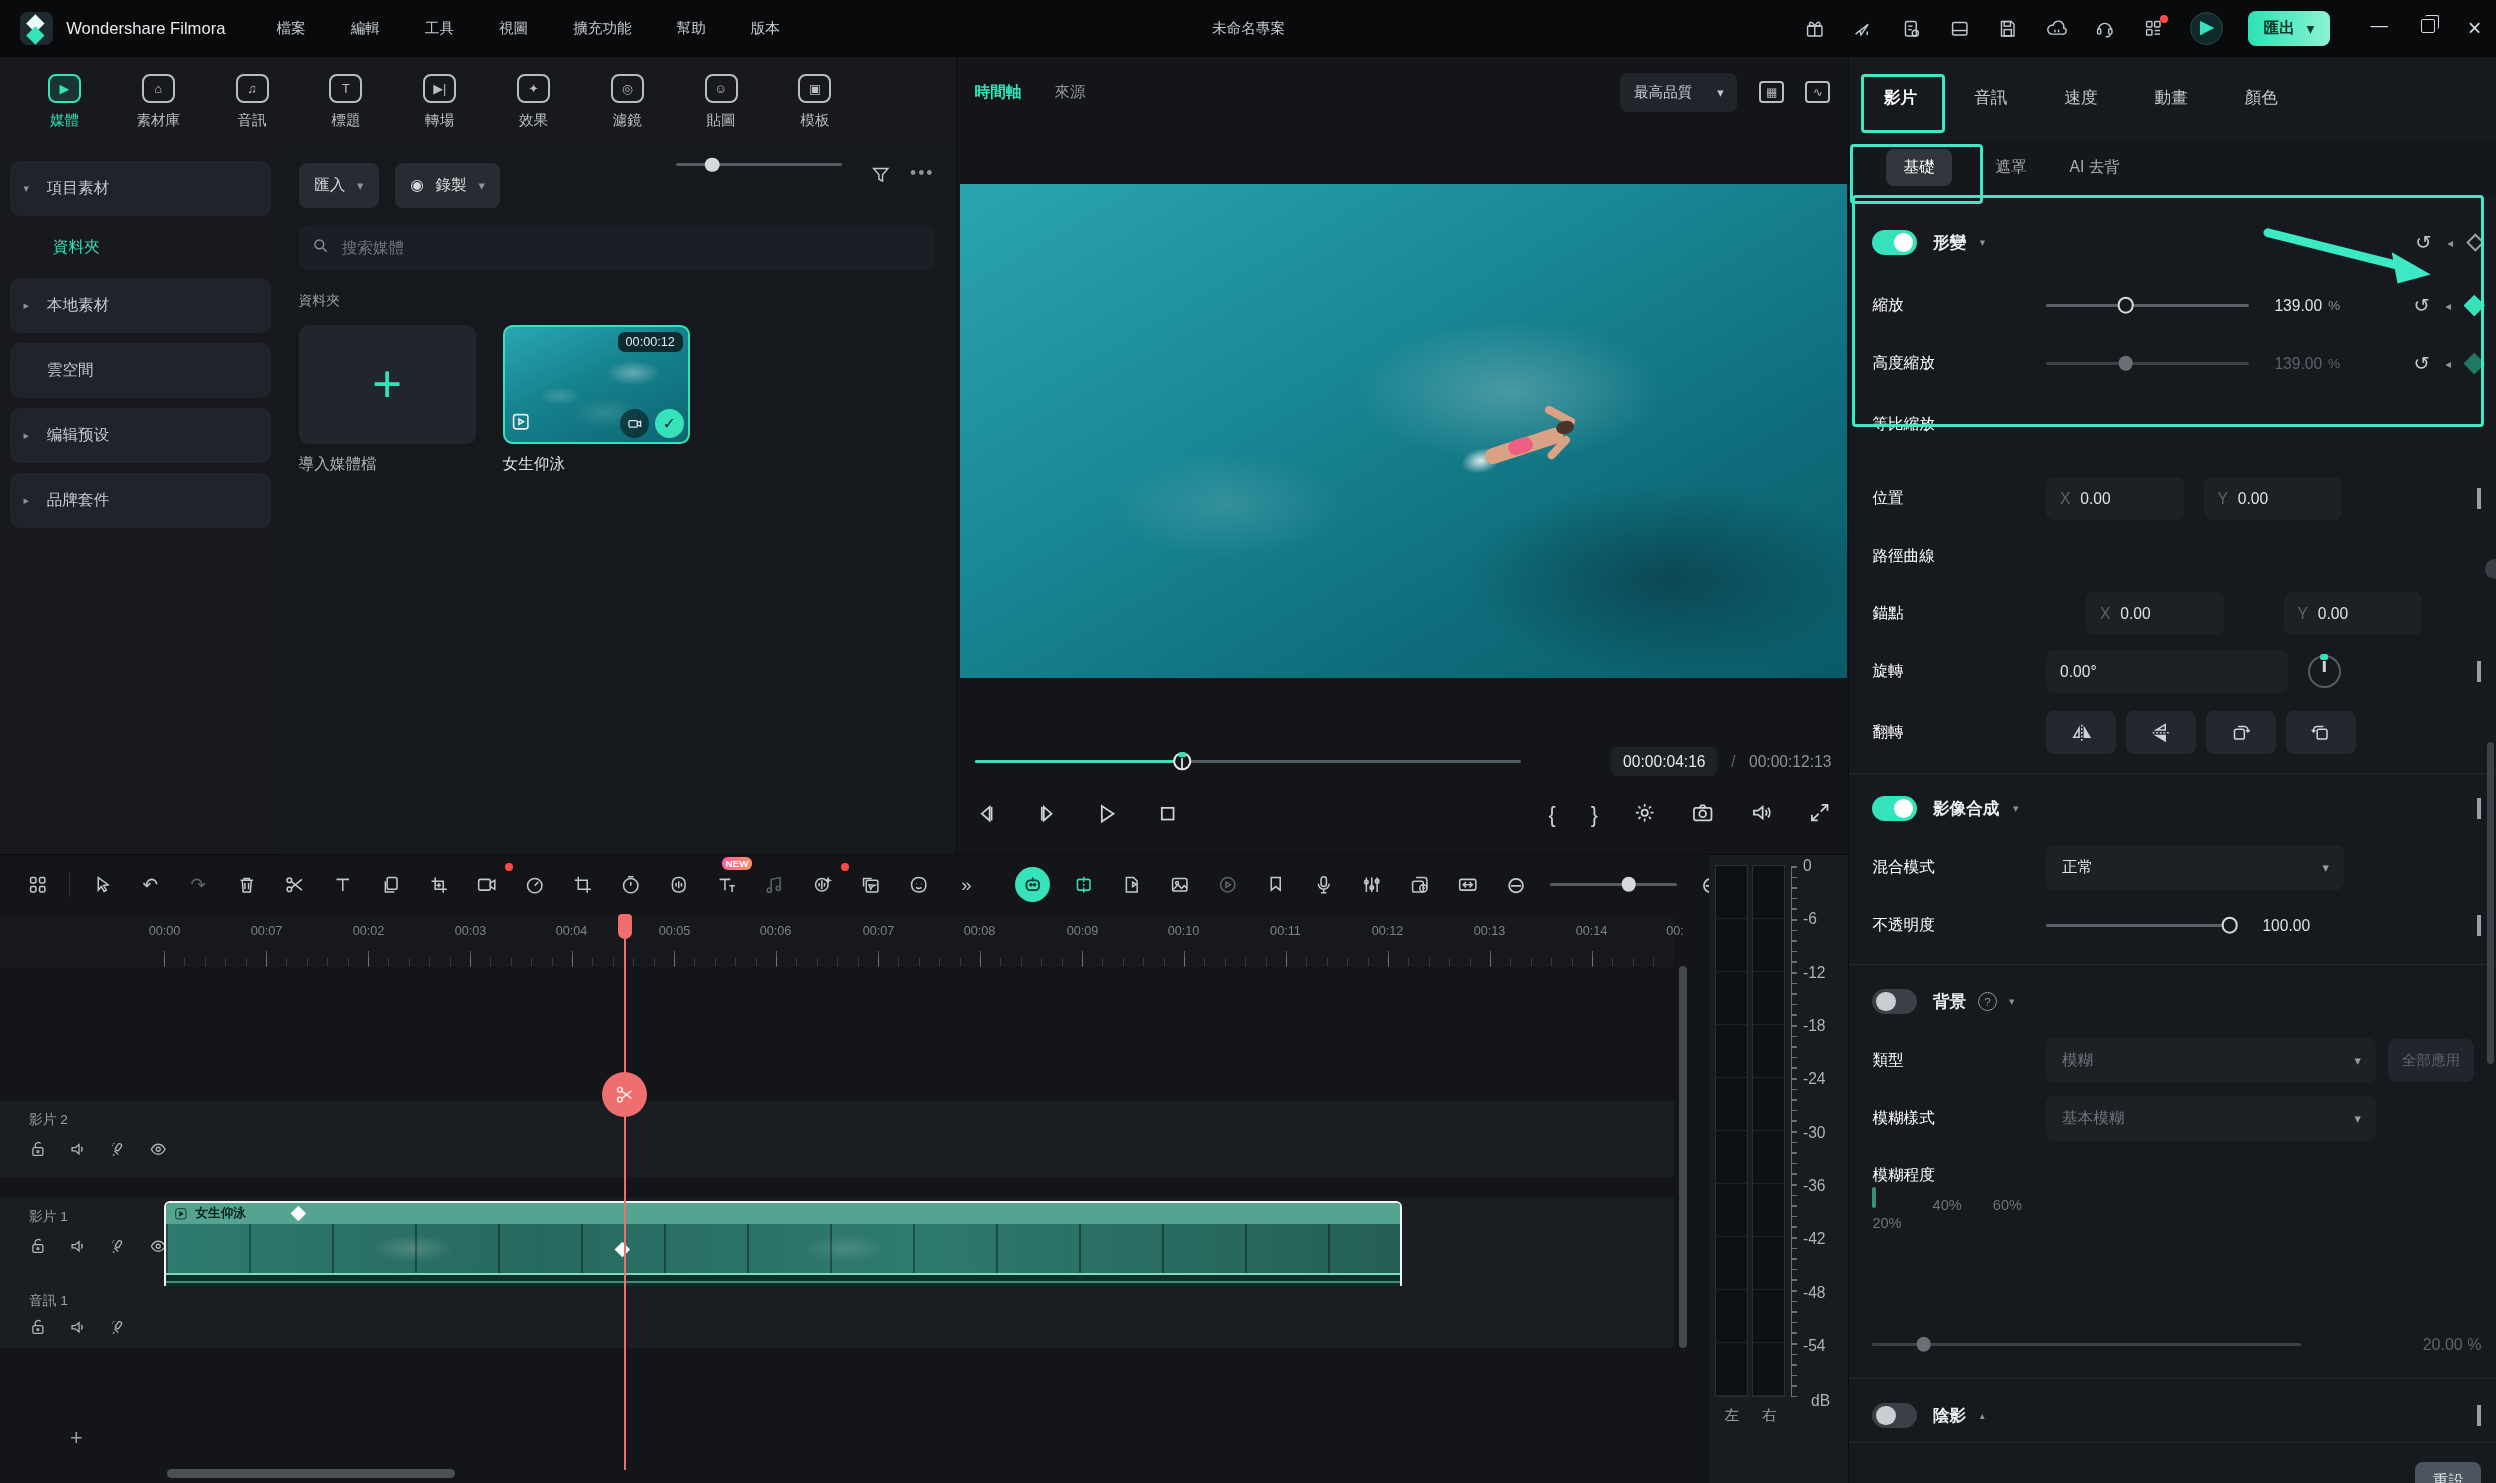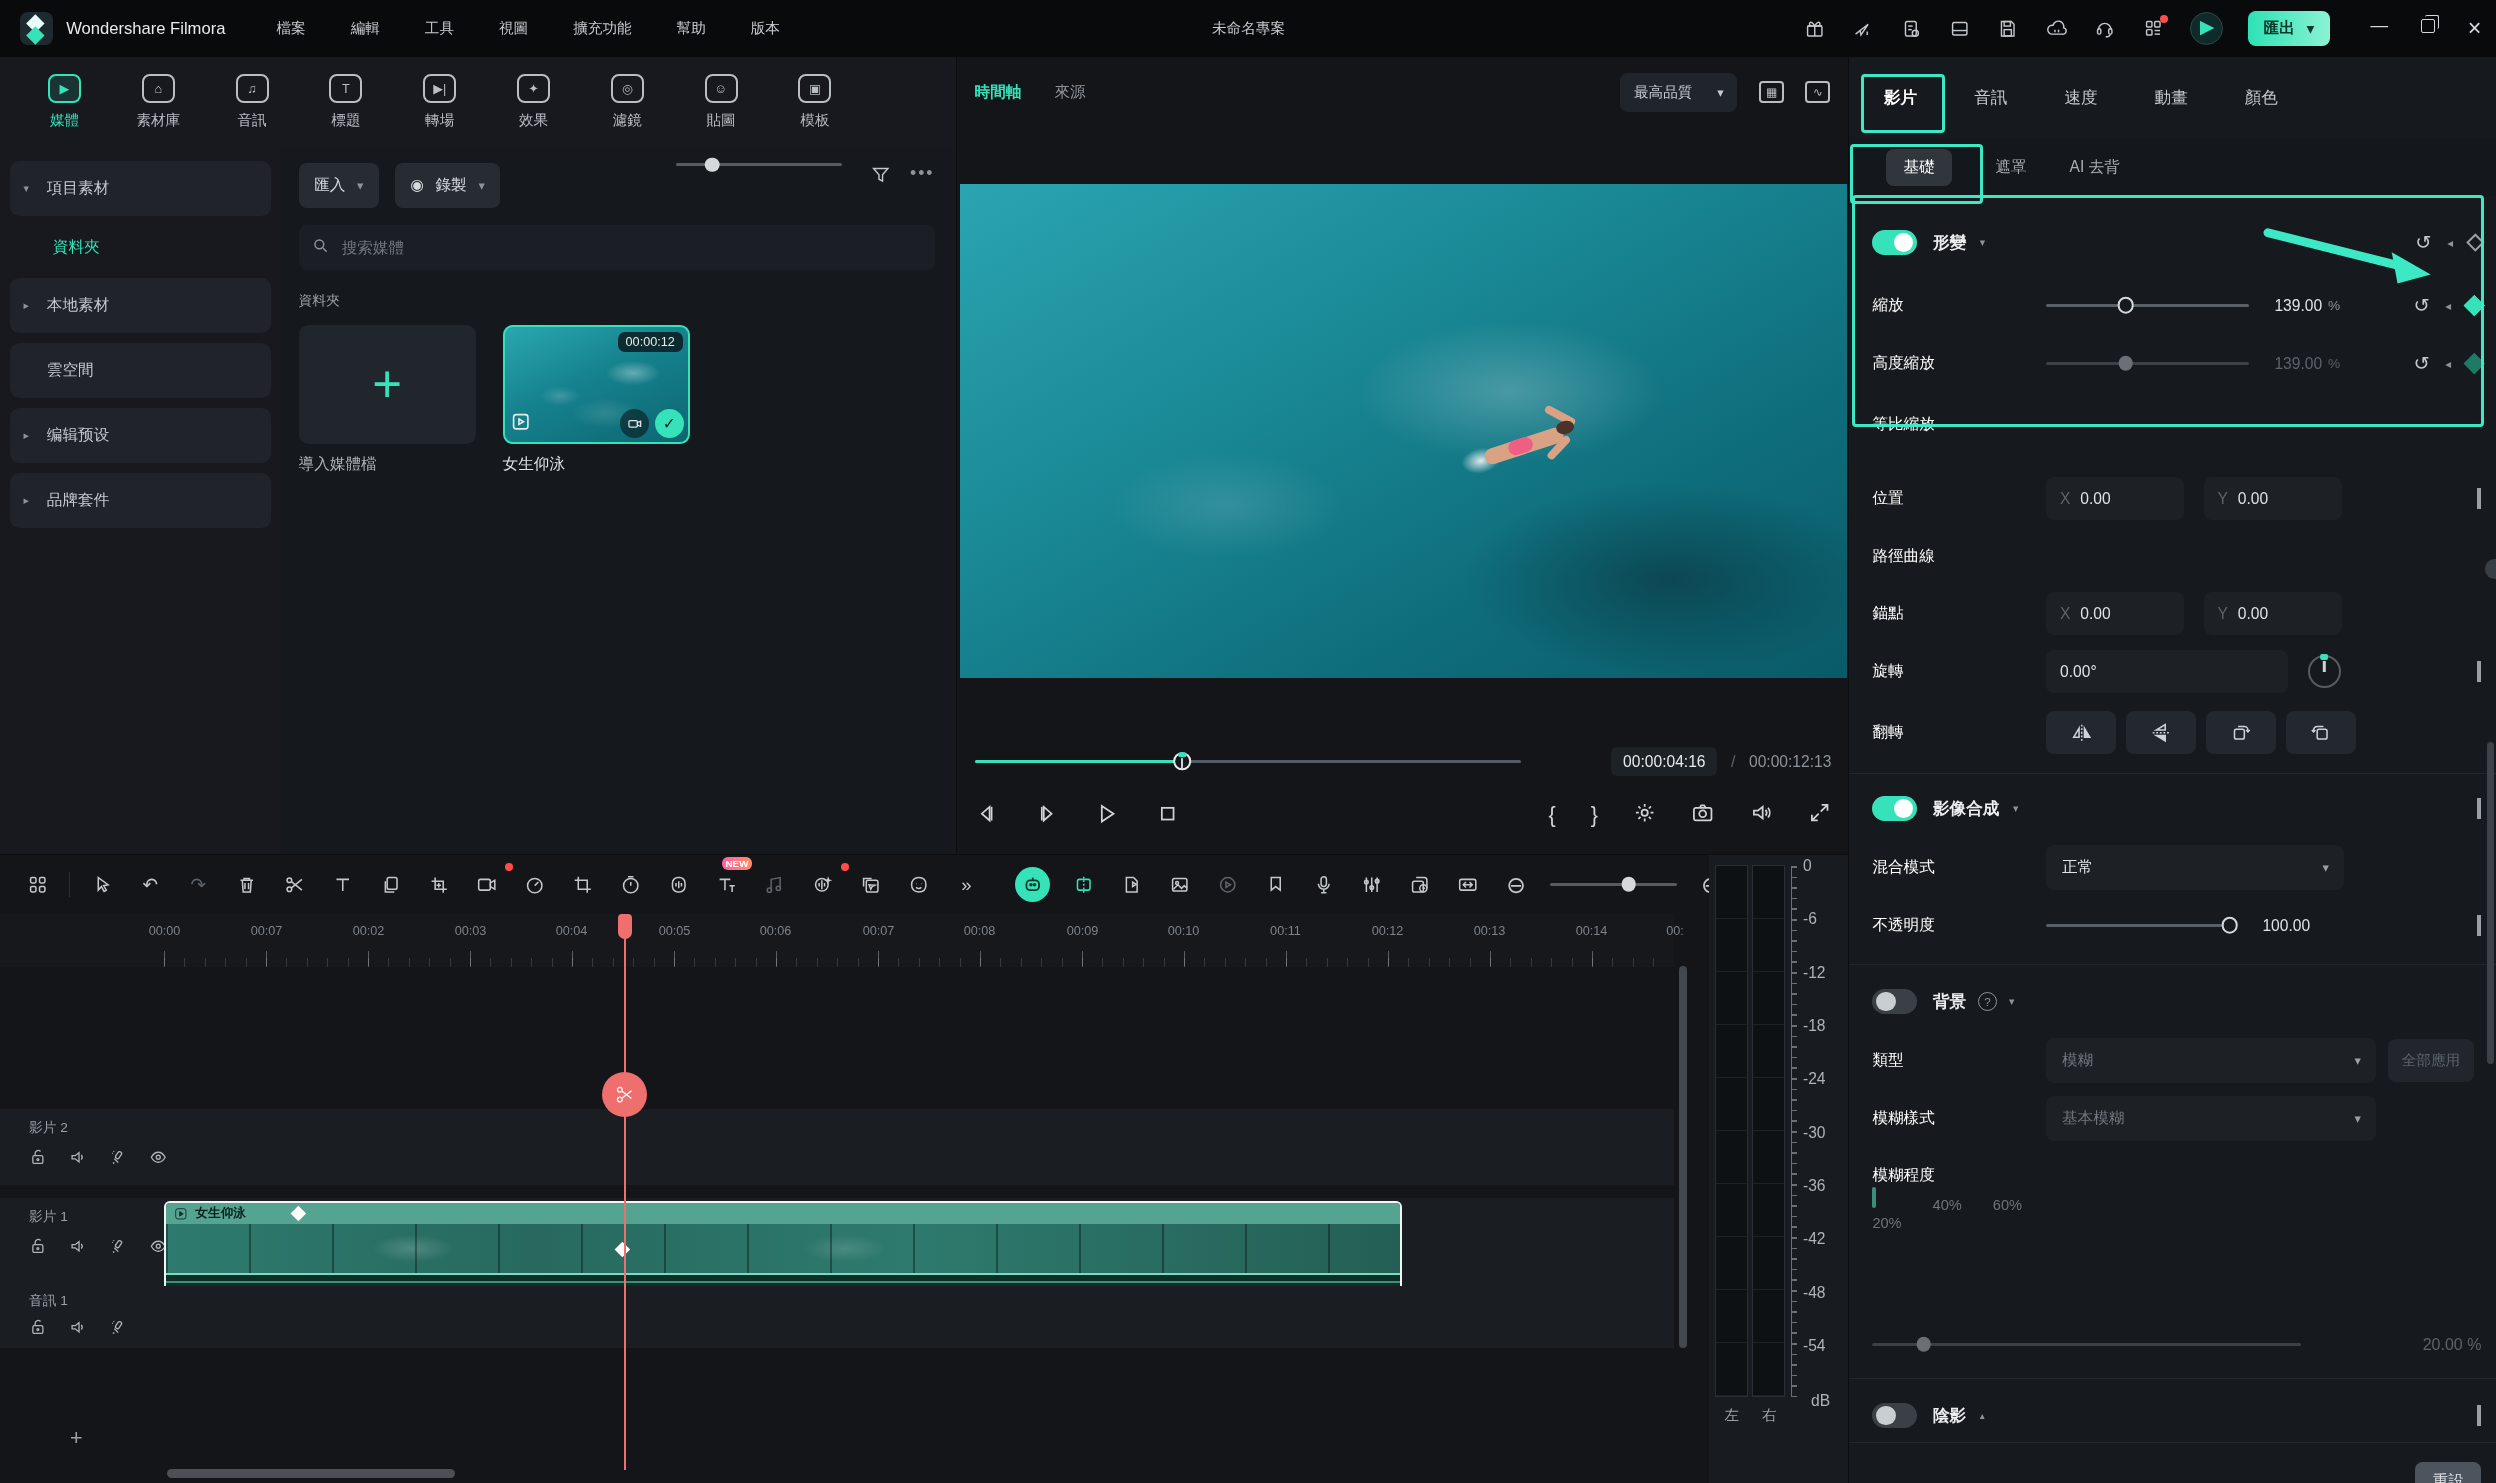--- a/index.html
+++ b/index.html
@@ -537,21 +537,21 @@
         <span class="field" style="width:138px;margin-left:19.5px;">
             <span class="dim">Y</span>
             <span>0.00</span>
           </span>
         <span style="margin-left:auto;"><span class="kdia"></span></span>
       </div>
       <div class="row" style="top:339px;">
         <span class="rlabel">路徑曲線</span>
         <span style="margin-left:auto;"><span class="toggle" style="opacity:.55;"><span class="kn" style="background:#565c63;"></span></span></span>
       </div>
-      <div class="row" style="top:396px;">
+      <div class="row" style="top:396px;gap:40px;">
         <span class="rlabel">錨點</span>
         <span class="field" style="width:138px;">
             <span class="dim">X</span>
             <span>0.00</span>
           </span>
         <span class="field" style="width:138px;margin-left:19.5px;">
             <span class="dim">Y</span>
             <span>0.00</span>
           </span>
       </div>
@@ -899,21 +899,21 @@
       <span class="rlab" style="left:979px;">00:08</span>
       <span class="rlab" style="left:1082px;">00:09</span>
       <span class="rlab" style="left:1183px;">00:10</span>
       <span class="rlab" style="left:1285px;">00:11</span>
       <span class="rlab" style="left:1387px;">00:12</span>
       <span class="rlab" style="left:1489px;">00:13</span>
       <span class="rlab" style="left:1591px;">00:14</span>
       <span class="rlab" style="left:1674px;width:29px;margin-left:-7.8px;text-align:left;">00:</span>
     </div>
 
-    <div class="trackrow" style="top:254px;height:76px;">
+    <div class="trackrow" style="top:246px;height:76px;">
       <div class="thead">
         <div class="tname">影片 2</div>
         <div class="ticons">
           <span><svg viewBox="0 0 24 24">
                 <rect x="5" y="10" width="13" height="10" rx="2"></rect>
                 <path d="M8 10V7a4 4 0 0 1 7-2.5"></path>
                 <circle cx="11.5" cy="15" r="1.3"></circle>
               </svg></span>
           <span><svg viewBox="0 0 24 24">
                 <path d="M4 10v4h4l5 4V6l-5 4z"></path>

